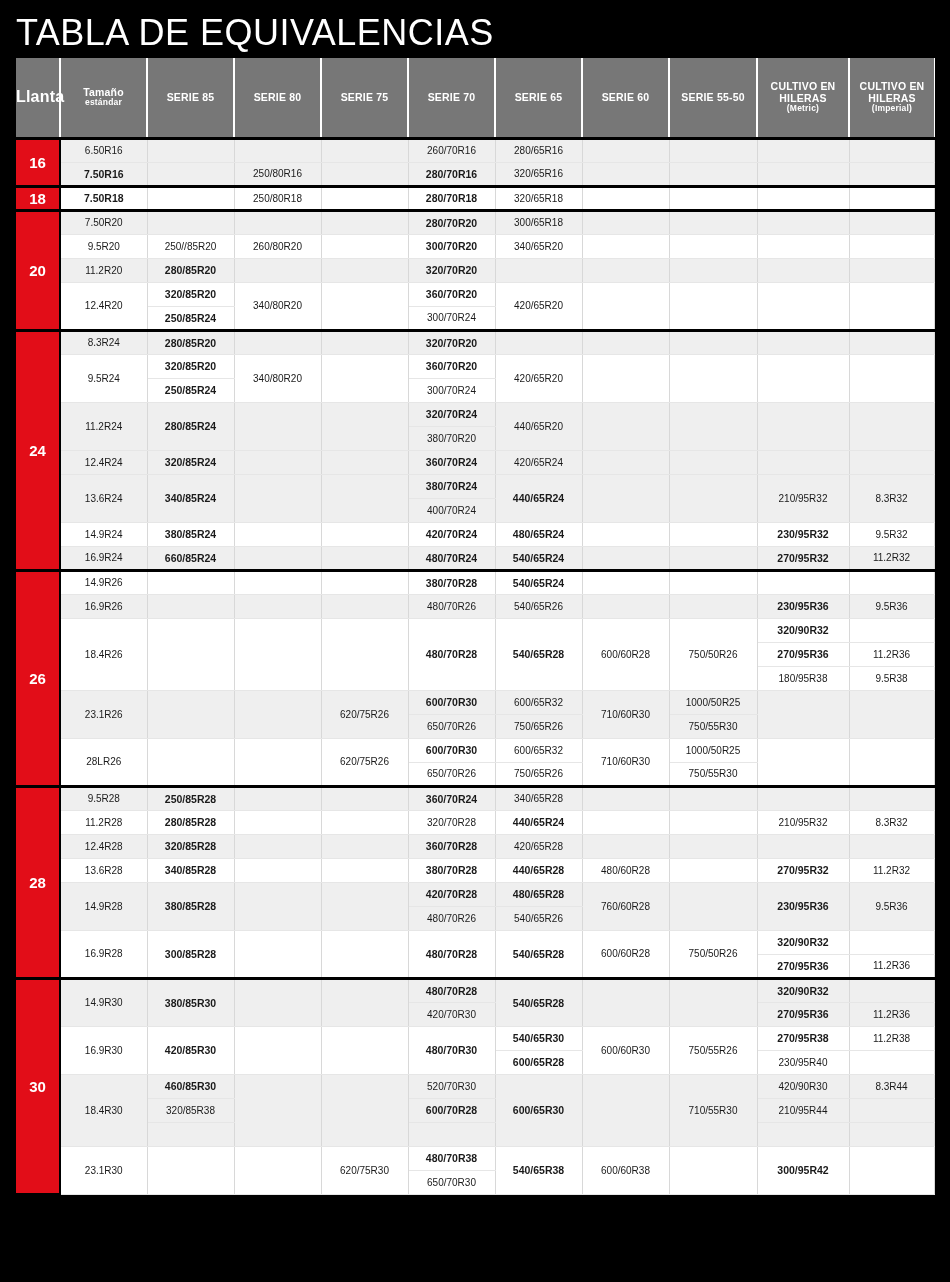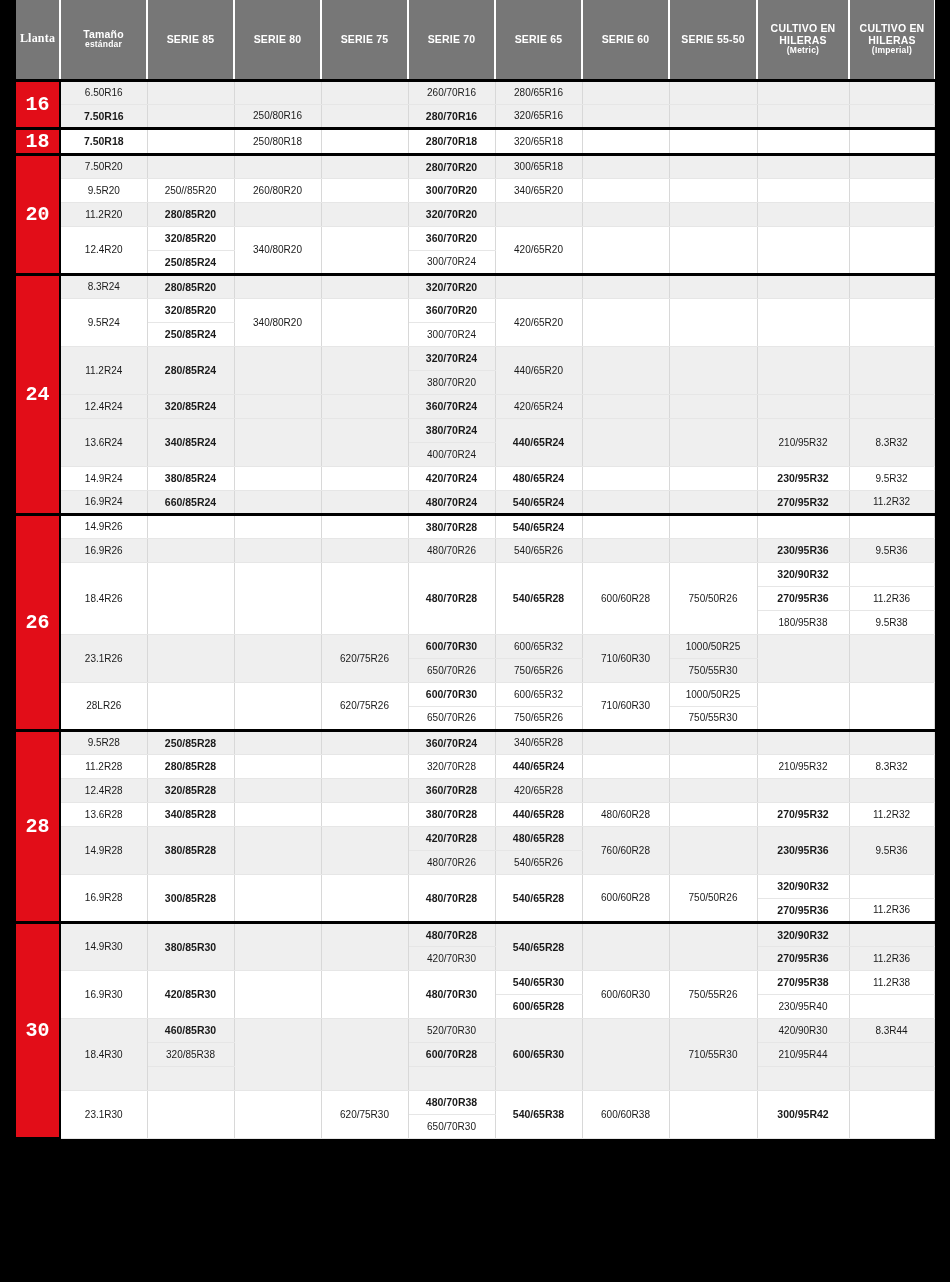--- a/index.html
+++ b/index.html
@@ -42,36 +42,35 @@
     background:#777777;
     color:#ffffff;
     font-size:10.5px;
     font-weight:bold;
     height:80px;
     border-right:2px solid #ffffff;
     border-bottom:3px solid #000;
     line-height:1.15;
     letter-spacing:.2px;
   }
-  thead th.firstcol{font-size:12px;font-family:Liberation Serif, serif;}
+  thead th.firstcol{font-size:16px;}
   thead th:last-child{border-right:none;}
   thead th .sub{font-size:8.5px;font-weight:bold;display:block;}
   thead th .nm{display:block;}
 
   
   td.rim{
     background:#e20d18;
     color:#ffffff;
-    font-size:20px;
+    font-size:15px;
     font-weight:bold;
     border-right:2px solid #000;
     border-top:2px solid #000;
     border-bottom:2px solid #000;
     width:44px;
-    font-family:Liberation Mono, monospace;
   }
 
   
   td.d{
     font-size:10px;
     color:#1a1a1a;
     border-right:1px solid #d8d8d8;
     border-bottom:1px solid #e6e6e6;
     height:24px;
     white-space:nowrap;
@@ -88,20 +87,21 @@
   
   td.d.empty{}
 
   #botbar{height:10px;background:#000;}
 </style>
 </head>
 <body>
 
 <div id="page">
 
+  <div id="title">TABLA DE EQUIVALENCIAS</div>
 
   <table class="eq">
     <colgroup>
       <col style="width:44px">
       <col style="width:87px">
       <col style="width:87px">
       <col style="width:87px">
       <col style="width:87px">
       <col style="width:87px">
       <col style="width:87px">

